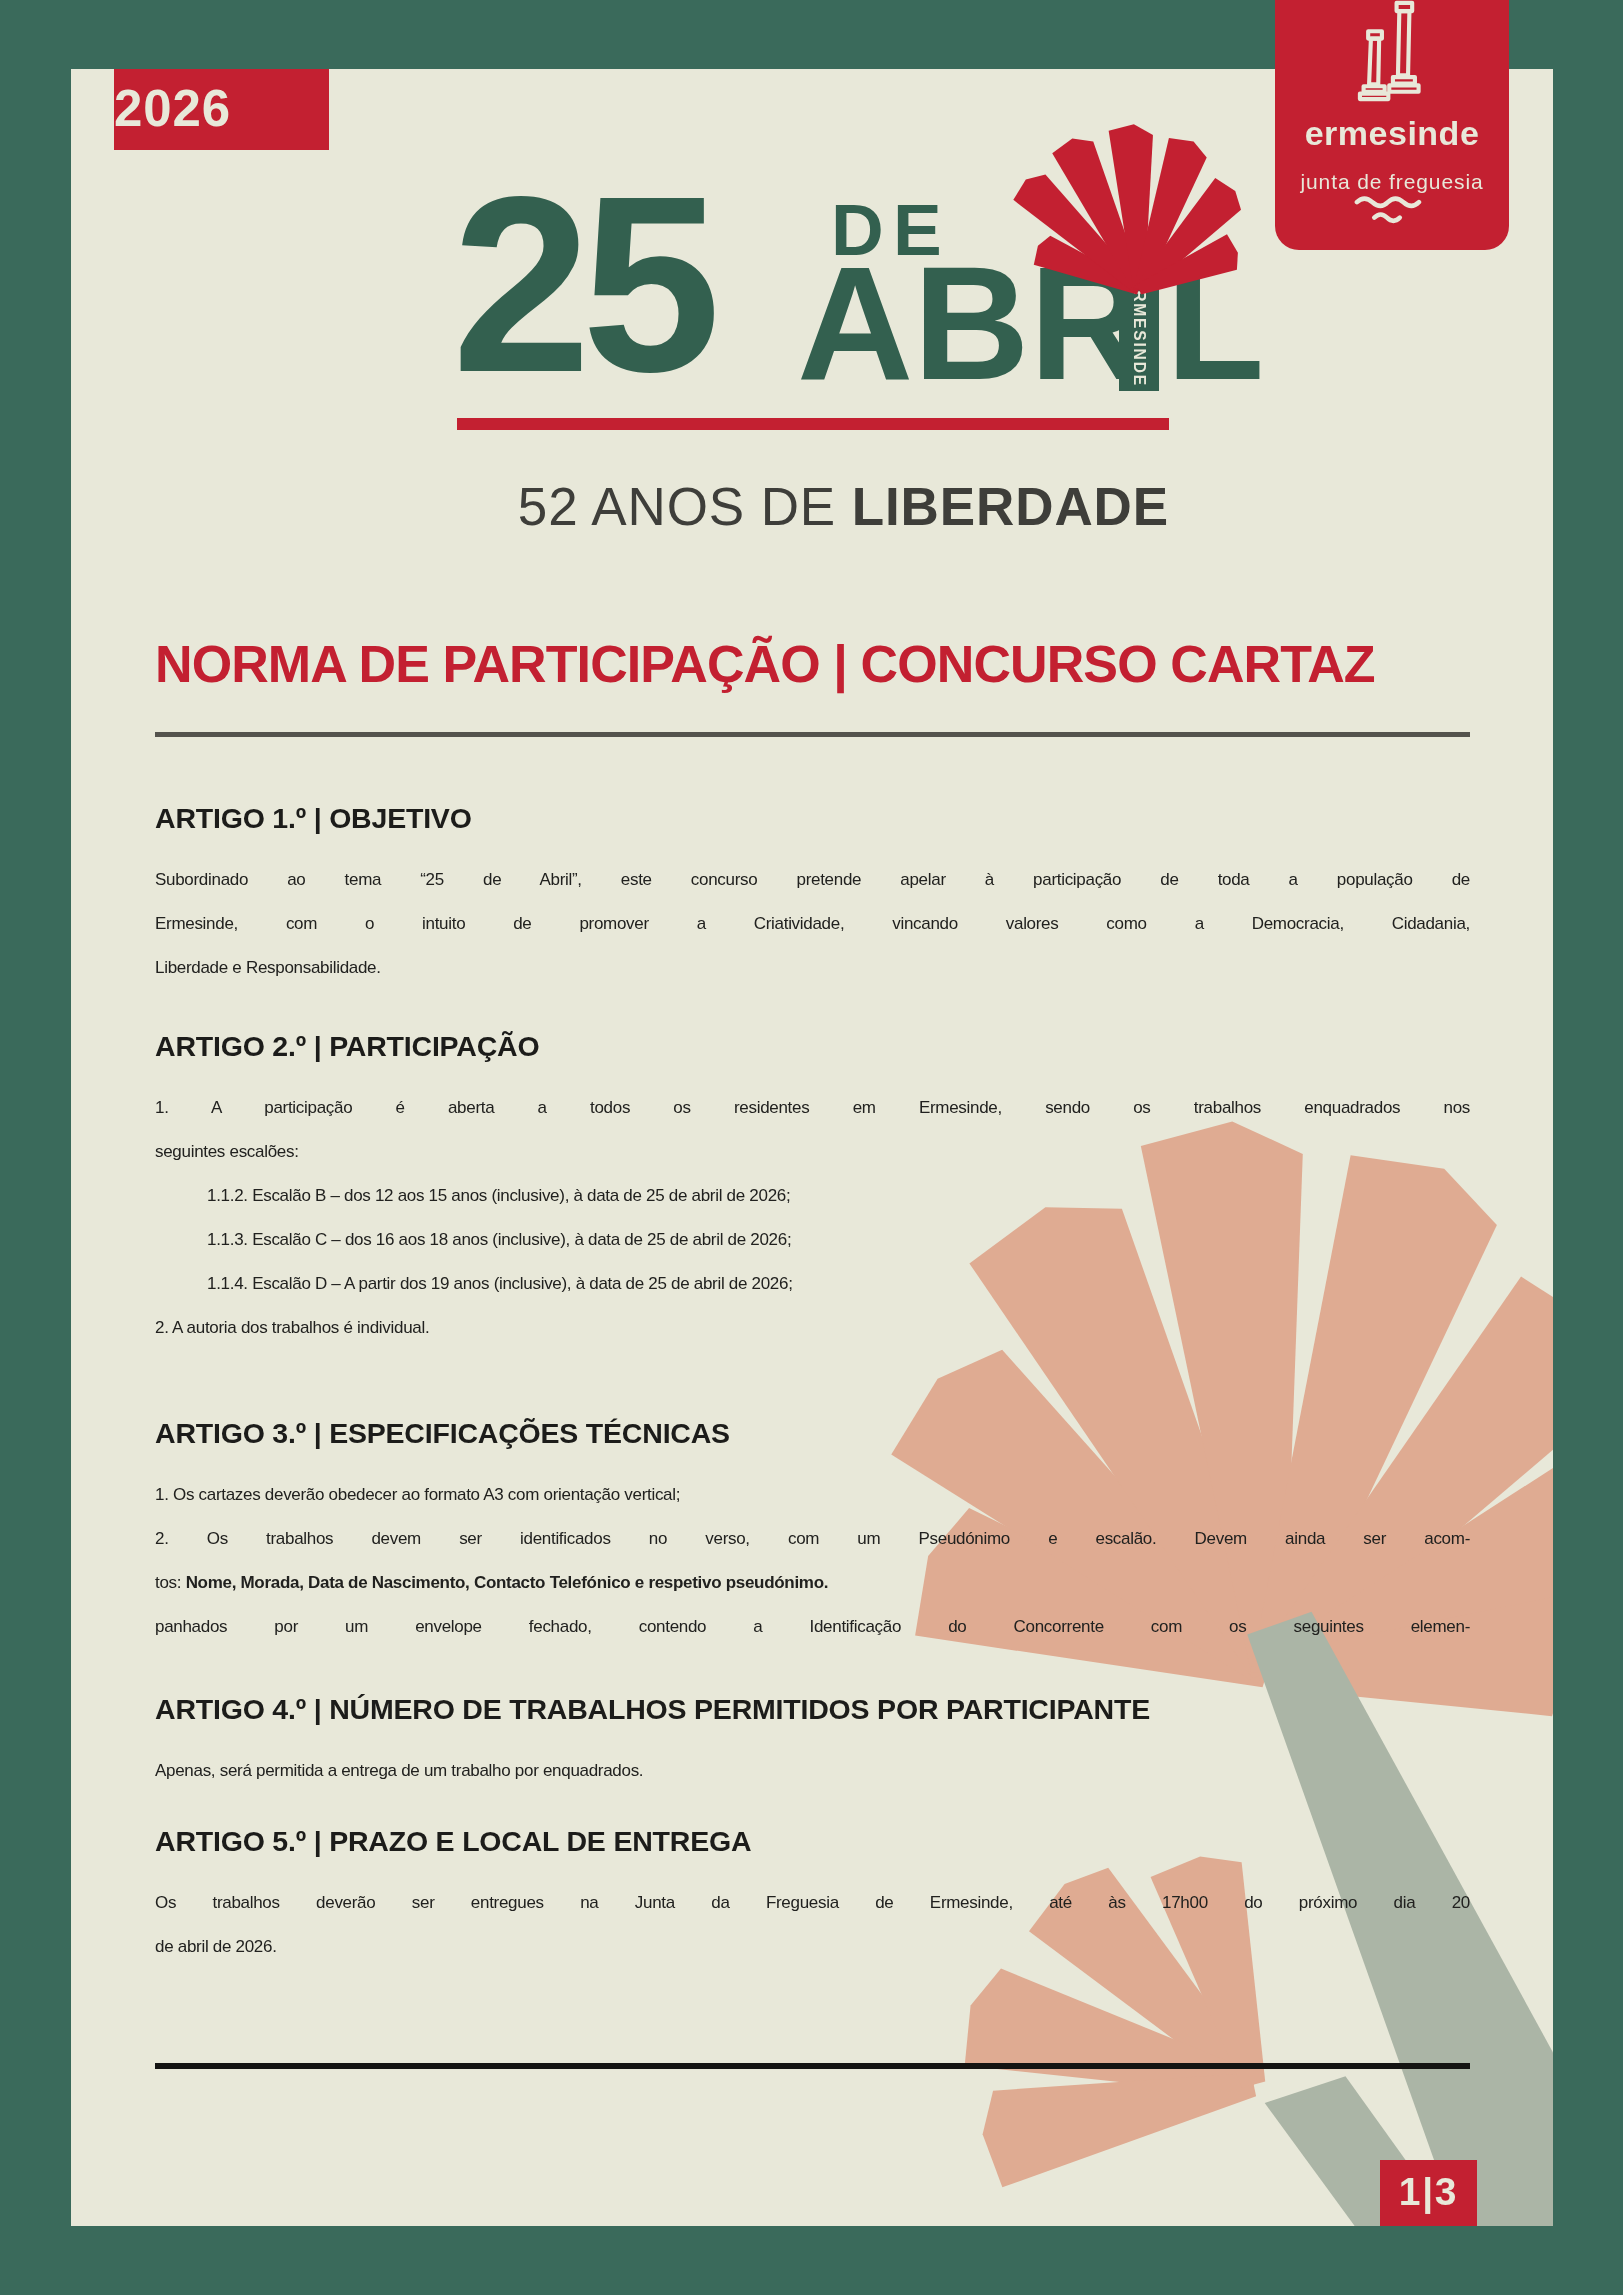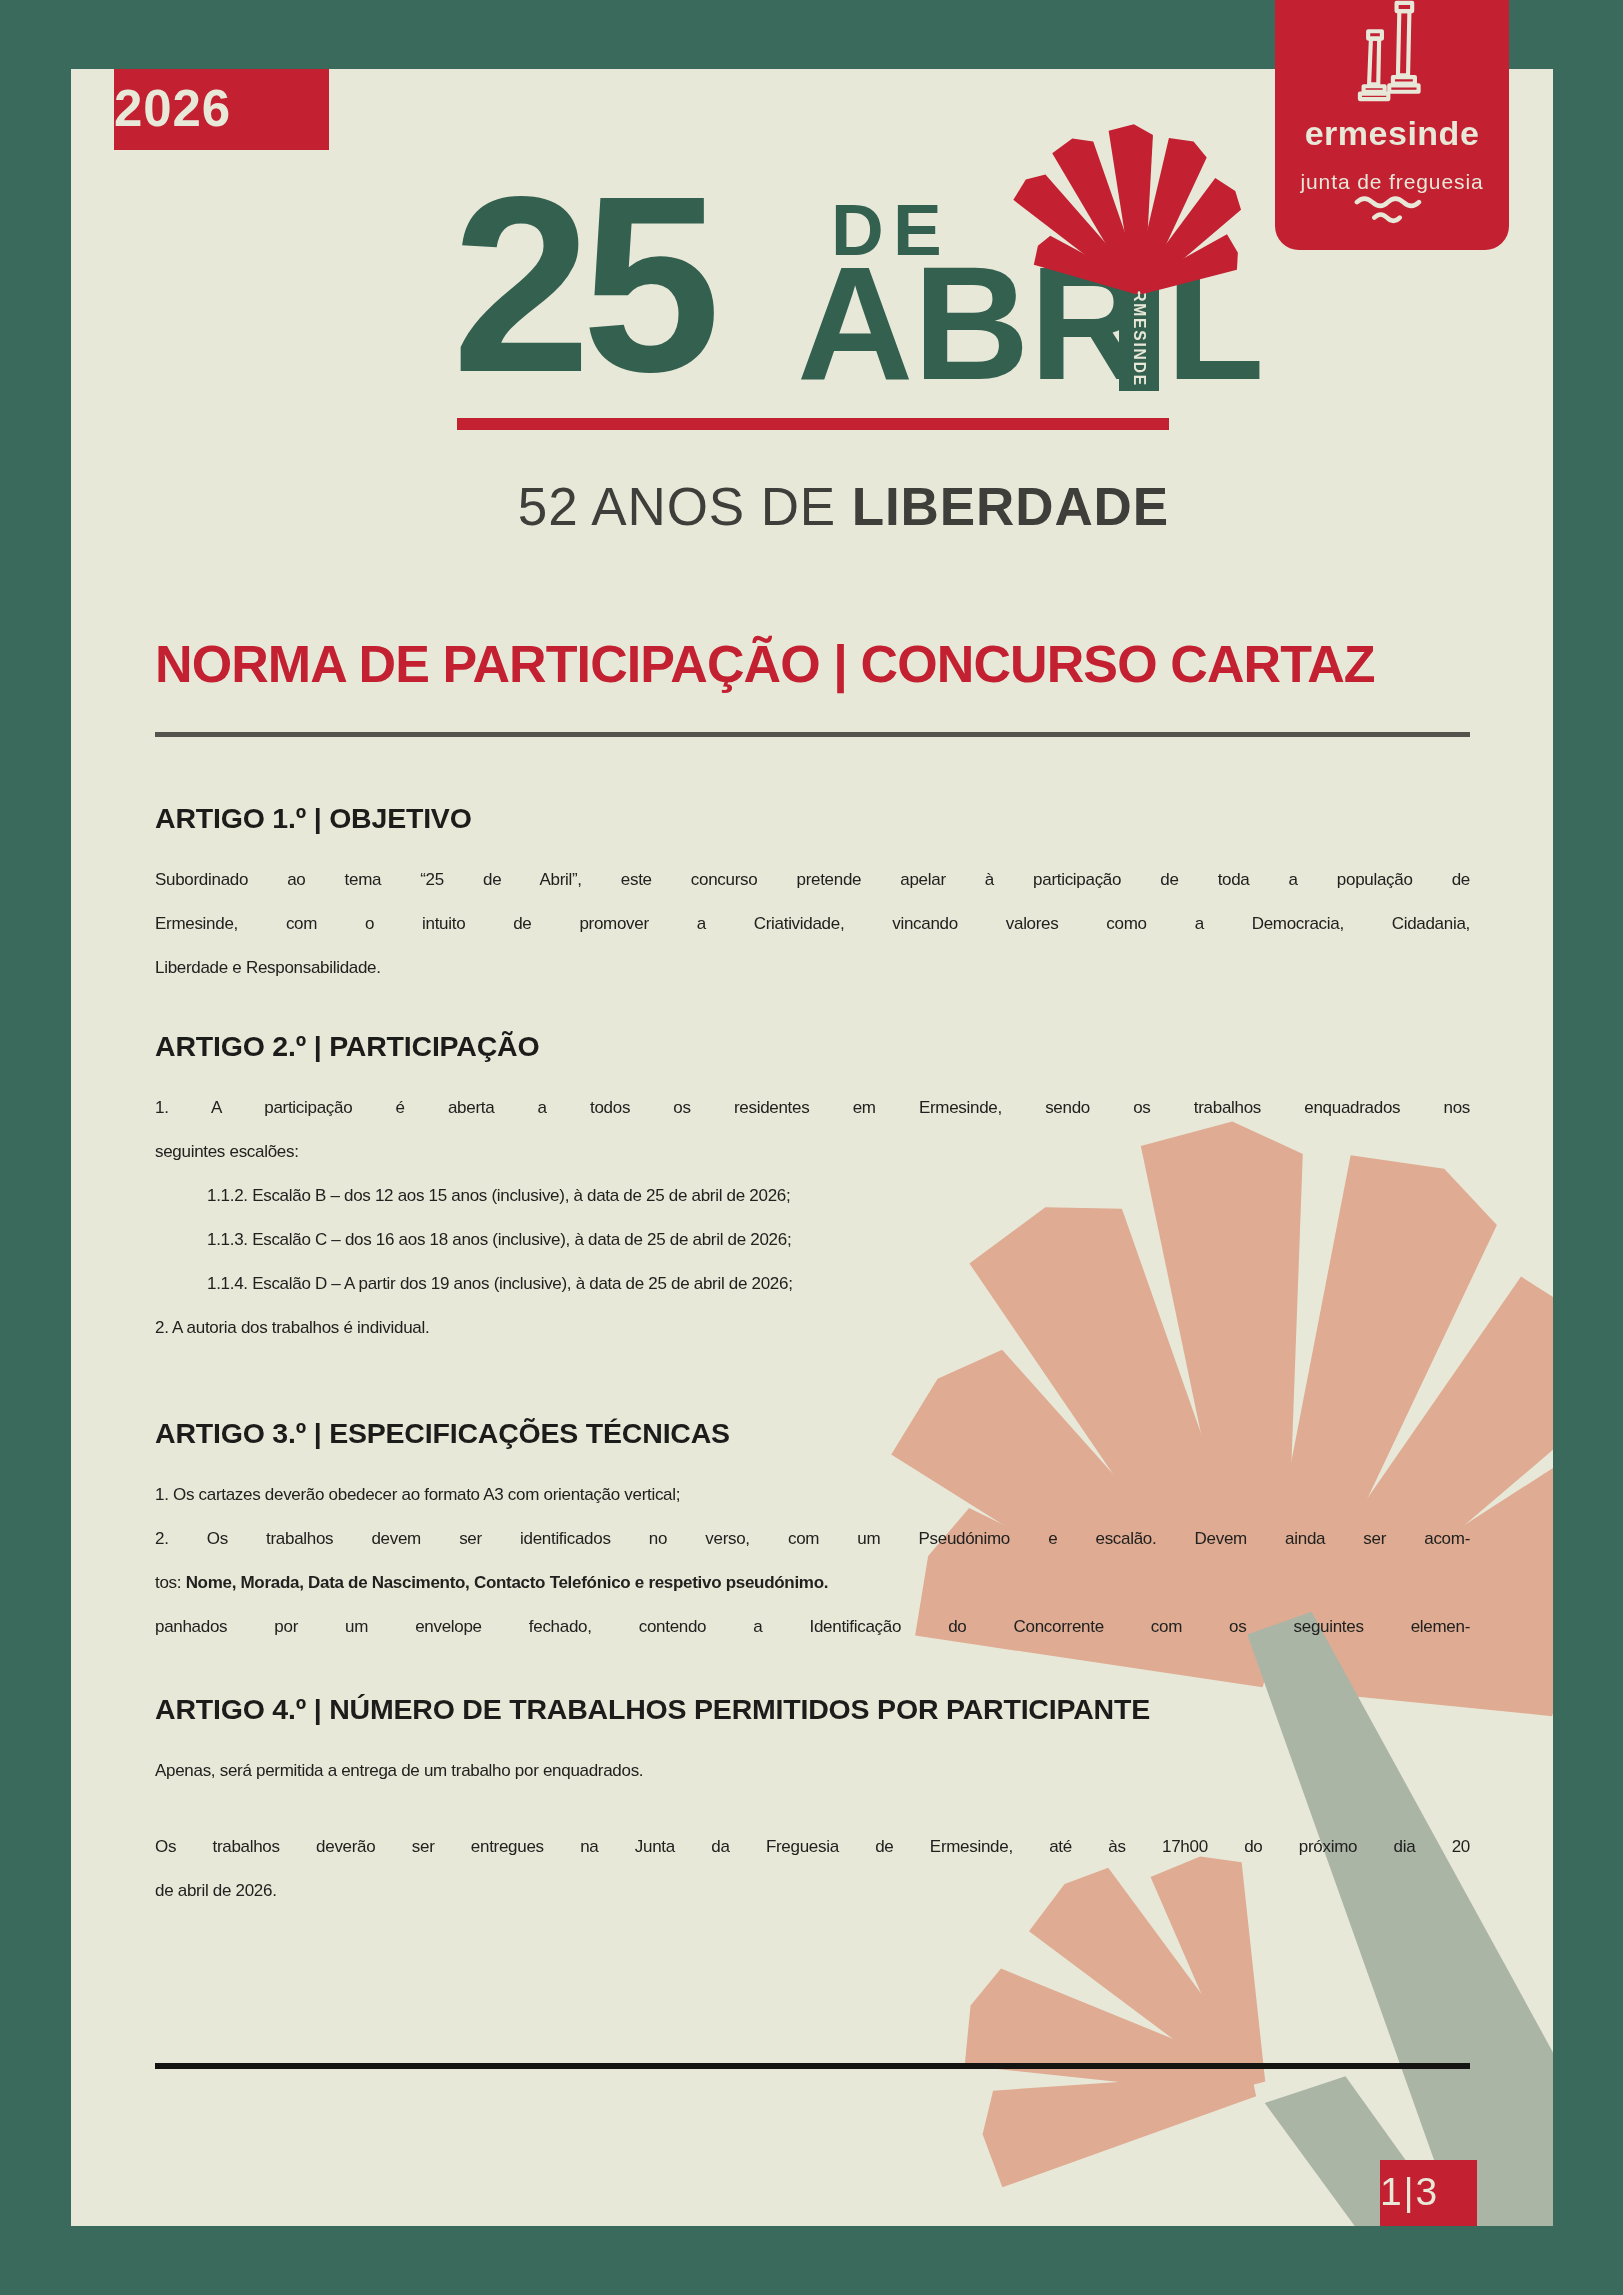--- a/index.html
+++ b/index.html
@@ -46,21 +46,21 @@
   .article{position:absolute;left:84px;width:1315px;color:var(--text-dark)}
   .a0{top:733px}.a1{top:961px}.a2{top:1348px}.a3{top:1624px}.a4{top:1756px}
   .article h2{font-size:28.5px;line-height:33px;font-weight:700;letter-spacing:-0.2px;margin-bottom:23px;color:#1c1c1a}
   .bline{font-size:17px;line-height:44px;letter-spacing:-0.3px}
   .bline.jl{text-align:justify;text-align-last:justify}
   .bline.sub{padding-left:52px}
   .bline b{font-weight:700}
 
   .bottom-rule{position:absolute;left:84px;top:1994px;width:1315px;height:5.5px;background:var(--rule-black)}
   .page-badge{position:absolute;left:1309px;top:2091px;width:97px;height:66px;background:var(--brand-red);
-    color:var(--page-cream);font-size:39px;font-weight:400;line-height:64px;letter-spacing:1.8px}
+    color:var(--page-cream);font-size:39px;font-weight:700;text-align:center;line-height:64px;letter-spacing:1.8px}
 </style>
 </head>
 <body>
 
 <div class="page">
   <svg id="decor" width="1482" height="2157" viewBox="0 0 1614 2349">
       <polygon points="1308.3,1727.8 978.1,1567.2 933.5,1619.5 919.3,1706.1 1297.7,1762.2" fill="#dfab92"></polygon>
       <polygon points="1314.6,1731.2 1014.1,1394.9 943.8,1426.4 893.3,1508.9 1291.4,1758.8" fill="#dfab92"></polygon>
       <polygon points="1319.0,1736.8 1144.5,1241.2 1061.2,1239.7 978.4,1300.7 1287.0,1753.2" fill="#dfab92"></polygon>
       <polygon points="1320.9,1743.4 1341.5,1181.5 1264.7,1146.1 1165.1,1172.8 1285.1,1746.6" fill="#dfab92"></polygon>
@@ -123,20 +123,21 @@
         <div class="bline">1. Os cartazes deverão obedecer ao formato A3 com orientação vertical;</div>
         <div class="bline jl">2. Os trabalhos devem ser identificados no verso, com um Pseudónimo e escalão. Devem ainda ser acom-</div>
         <div class="bline">tos: <b>Nome, Morada, Data de Nascimento, Contacto Telefónico e respetivo pseudónimo.</b></div>
         <div class="bline jl">panhados por um envelope fechado, contendo a Identificação do Concorrente com os seguintes elemen-</div>
       </section>
     <section class="article a3">
         <h2>ARTIGO 4.º | NÚMERO DE TRABALHOS PERMITIDOS POR PARTICIPANTE</h2>
         <div class="bline">Apenas, será permitida a entrega de um trabalho por enquadrados.</div>
       </section>
     <section class="article a4">
+        <h2>ARTIGO 5.º | PRAZO E LOCAL DE ENTREGA</h2>
         <div class="bline jl">Os trabalhos deverão ser entregues na Junta da Freguesia de Ermesinde, até às 17h00 do próximo dia 20</div>
         <div class="bline">de abril de 2026.</div>
       </section>
 
     <div class="bottom-rule"></div>
     <div class="page-badge">1|3</div>
   </div>
 </div>
 
 <div class="brand-badge">

